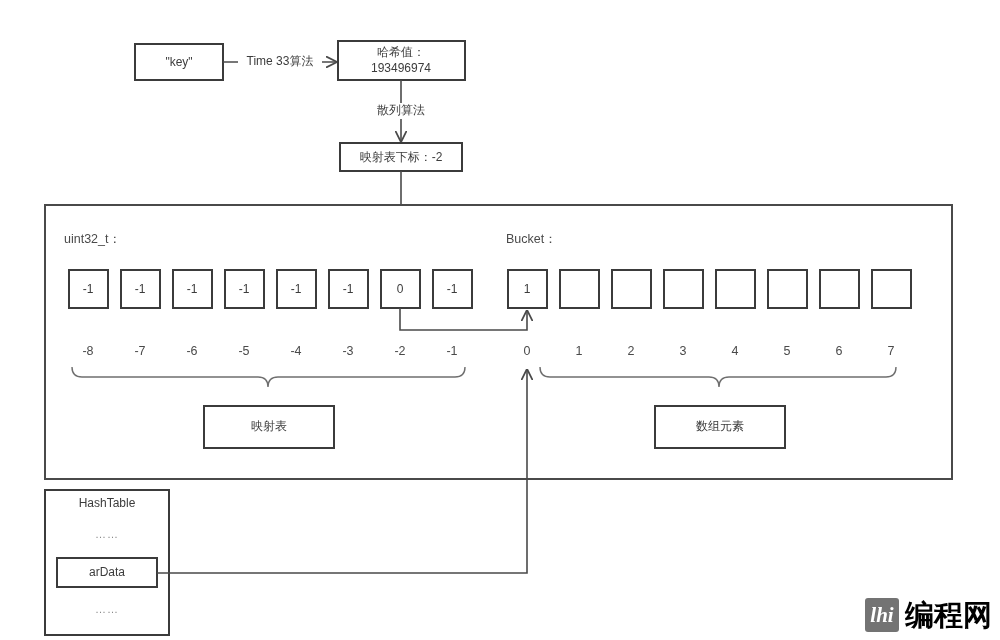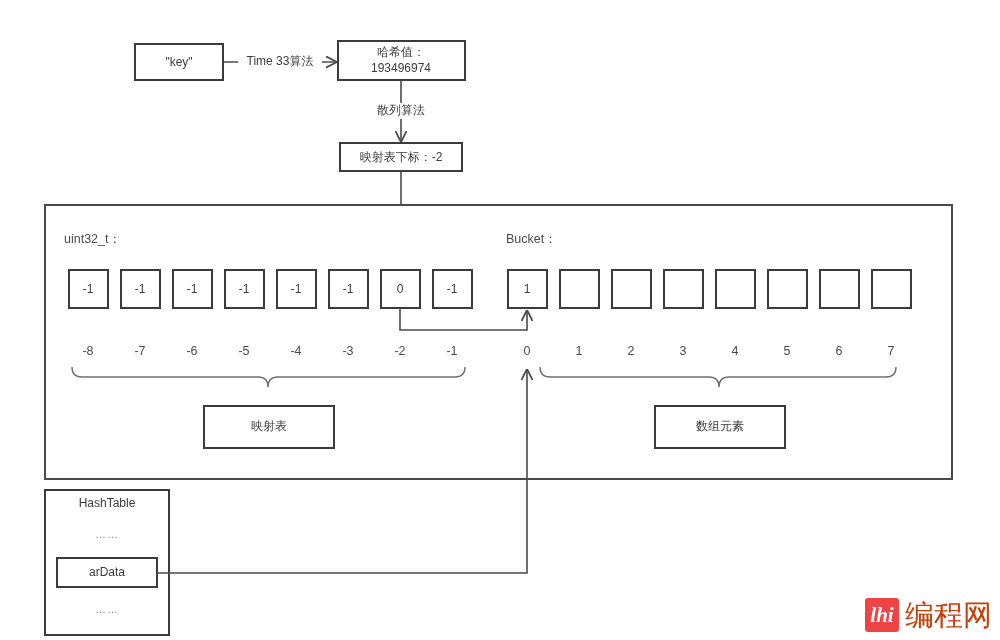--- a/index.html
+++ b/index.html
@@ -79,39 +79,39 @@
     position: absolute;
     right: 8px;
     bottom: 8px;
     display: flex;
     align-items: center;
     gap: 6px;
   }
   .wm-mark {
     width: 34px;
     height: 34px;
-    background: #ef4444;
+    background: #737373;
     border-radius: 3px;
     position: relative;
   }
   .wm-mark span {
     position: absolute;
     inset: 0;
     color: #ffffff;
     font-family: "Liberation Serif", "DejaVu Serif", serif;
     font-style: italic;
     font-weight: bold;
     font-size: 21px;
     line-height: 34px;
     text-align: center;
   }
   .wm-text {
-    color: #c2410c;
+    color: #000000;
     font-size: 29px;
-    font-weight: normal;
+    font-weight: bold;
     line-height: 1;
     letter-spacing: 0px;
     font-family: "DejaVu Sans", "Liberation Sans", sans-serif;
   }
 </style>
 </head>
 <body>
 
 <svg id="diagram" viewBox="0 0 1000 640" xmlns="http://www.w3.org/2000/svg">
 

